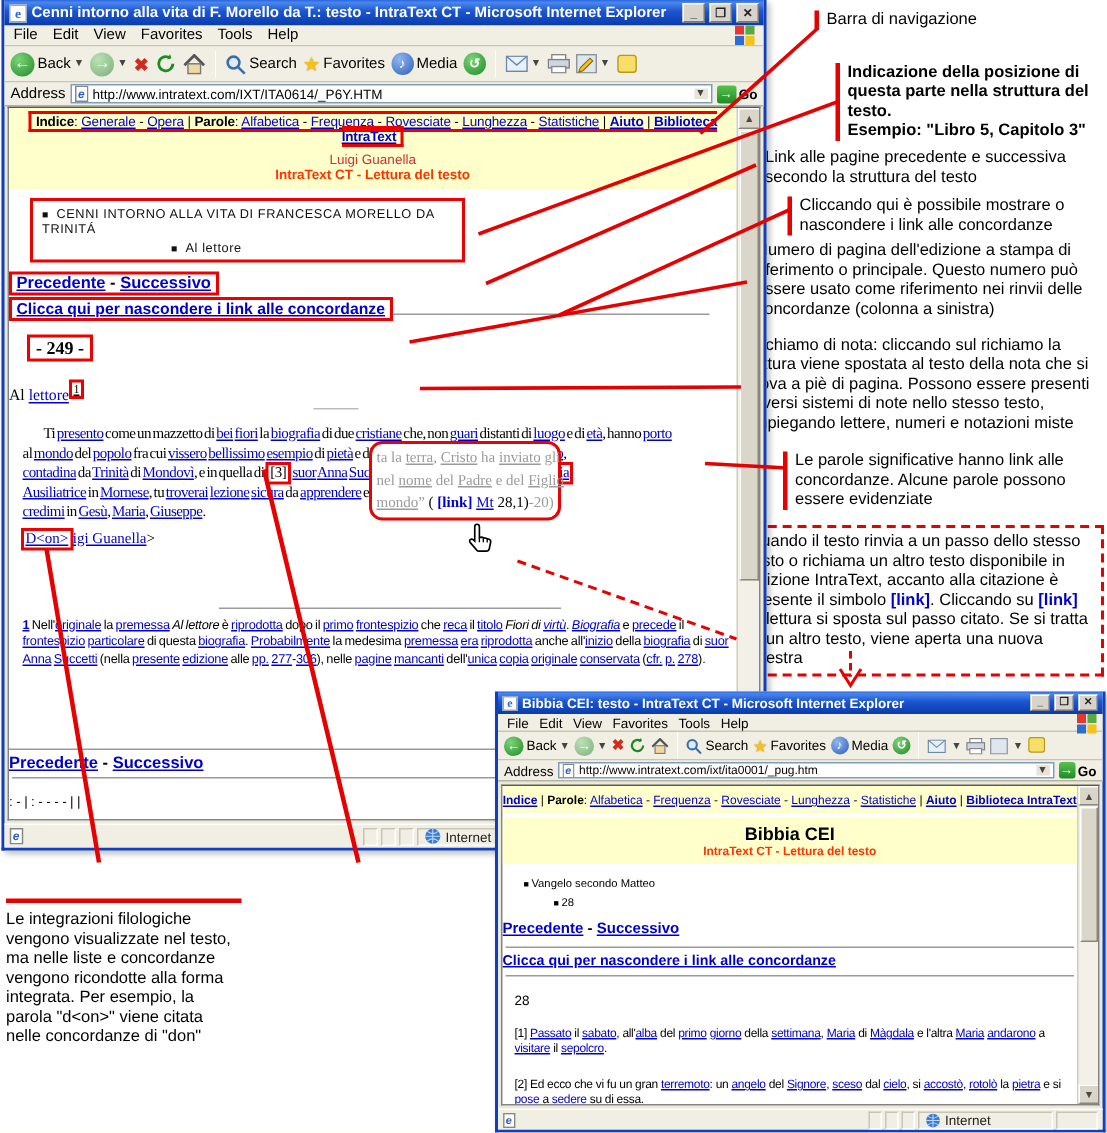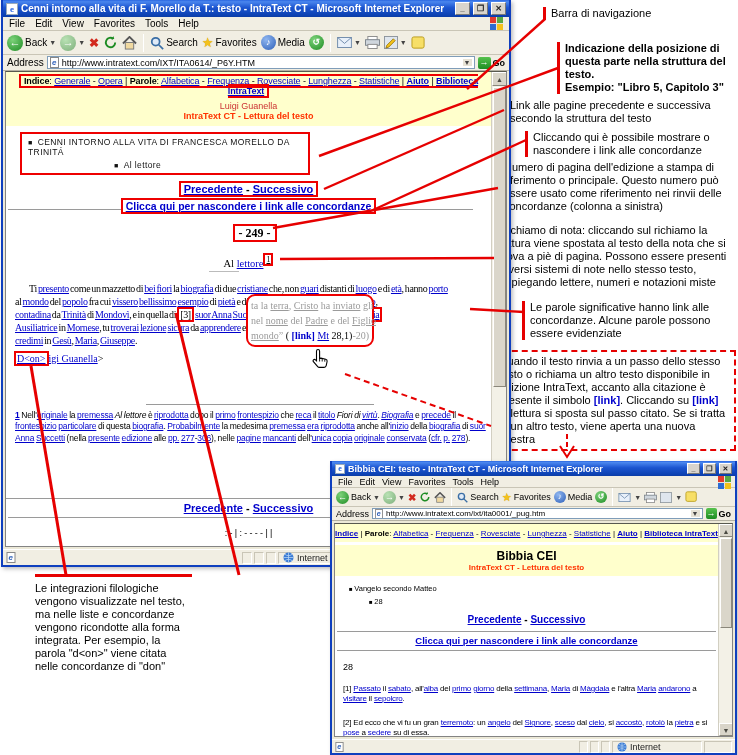--- a/index.html
+++ b/index.html
@@ -52,21 +52,21 @@
   
   .band { background:#ffffcc; text-align:center; }
   .navline { font-size:9px; letter-spacing:-0.1px; padding:4px 0 2px; }
   .author { font-size:9px; color:#cc3333; margin-top:3px; }
   .doctitle { font-size:15px; font-weight:bold; color:#000; margin-top:1px; }
   .subtitle { font-size:9px; font-weight:bold; color:#ff3300; padding-bottom:5px; }
   .crumbbox { display:inline-block; margin:6px 0 0 14px; border:2px solid #ee0000; padding:3px 6px; text-align:left; width:290px; }
   .crumb { font-size:8.5px; letter-spacing:.4px; color:#111; }
   .crumb .bullet { font-size:7px; margin-right:5px; }
   .crumb2 { margin-left:86px; margin-top:3px; }
-  .centerrow { text-align:center; }
+  .centerrow { text-align:left; }
   .pn { font:bold 11px "Liberation Sans",sans-serif; }
   .rulebehind { position:relative; margin-top:5px; height:18px; }
   .rulebehind::before { content:""; position:absolute; left:2px; right:18px; top:50%; border-top:1px solid #9a9a9a; }
   .rulebehind .redframe { position:relative; background:#fff; }
   .pageno { margin-top:5px;margin-left:12px; }
   .pageno .redframe { font:bold 12px "Liberation Serif",serif; padding:0 4px; }
   .heading { margin-top:14px; font:10.5px "Liberation Serif",serif; }
   .heading sup { font-size:8px; }
   .doc { margin-top:10px; padding-left:9px; font:10px/13px "Liberation Serif",serif; letter-spacing:-0.35px; word-spacing:-1.1px; color:#000; }
   .doc .pline { white-space:nowrap; }
@@ -446,21 +446,21 @@
   <div class="anno" style="left:543px; top:7px;  width:185px;">Barra di navigazione</div>
   <div class="anno" style="left:557px; top:42px; width:178px;font-weight:bold;">Indicazione della posizione di questa parte nella struttura del testo.
 Esempio: "Libro 5, Capitolo 3"</div>
   <div class="anno" style="left:525px; top:131px;width:212px;">Cliccando qui è possibile mostrare o nascondere i link alle concordanze</div>
   <div class="anno" style="left:502px; top:99px; width:234px;">Link alle pagine precedente e successiva secondo la struttura del testo</div>
   <div class="anno" style="left:496px; top:161px;width:241px;">Numero di pagina dell'edizione a stampa di riferimento o principale. Questo numero può essere usato come riferimento nei rinvii delle concordanze (colonna a sinistra)</div>
   <div class="anno" style="left:492px; top:224px;width:246px;">Richiamo di nota: cliccando sul richiamo la lettura viene spostata al testo della nota che si trova a piè di pagina. Possono essere presenti diversi sistemi di note nello stesso testo, impiegando lettere, numeri e notazioni miste</div>
   <div class="anno" style="left:522px; top:301px;width:190px;">Le parole significative hanno link alle concordanze. Alcune parole possono essere evidenziate</div>
   <div class="annobox" style="left:492px; top:350px; width:244px;">Quando il testo rinvia a un passo dello stesso testo o richiama un altro testo disponibile in edizione IntraText, accanto alla citazione è presente il simbolo <span class="bsym">[link]</span>. Cliccando su <span class="bsym">[link]</span> la lettura si sposta sul passo citato. Se si tratta di un altro testo, viene aperta una nuova finestra</div>
 
-  <div class="annob" style="left:4px;  top:574px; width:157px;margin-left:31px;">Le integrazioni filologiche vengono visualizzate nel testo, ma nelle liste e concordanze vengono ricondotte alla forma integrata. Per esempio, la parola "d&lt;on&gt;" viene citata nelle concordanze di "don"</div>
+  <div class="annob" style="left:4px;  top:599px; width:157px;">Le integrazioni filologiche vengono visualizzate nel testo, ma nelle liste e concordanze vengono ricondotte alla forma integrata. Per esempio, la parola "d&lt;on&gt;" viene citata nelle concordanze di "don"</div>
 
   <svg id="lines">
     <line x1="467" y1="89" x2="545" y2="19" stroke="#e60000" stroke-width="2.4"></line>
     <line x1="319" y1="156" x2="558" y2="68" stroke="#e60000" stroke-width="2.4"></line>
     <line x1="324" y1="189" x2="504" y2="110" stroke="#e60000" stroke-width="2.4"></line>
     <line x1="373" y1="210" x2="526" y2="140" stroke="#e60000" stroke-width="2.4"></line>
     <line x1="273" y1="228" x2="498" y2="188" stroke="#e60000" stroke-width="2.4"></line>
     <line x1="280" y1="259" x2="494" y2="258" stroke="#e60000" stroke-width="2.4"></line>
     <line x1="470" y1="309" x2="524" y2="312" stroke="#e60000" stroke-width="2.4"></line>
     <line x1="31" y1="366" x2="66" y2="575" stroke="#e60000" stroke-width="3"></line>

